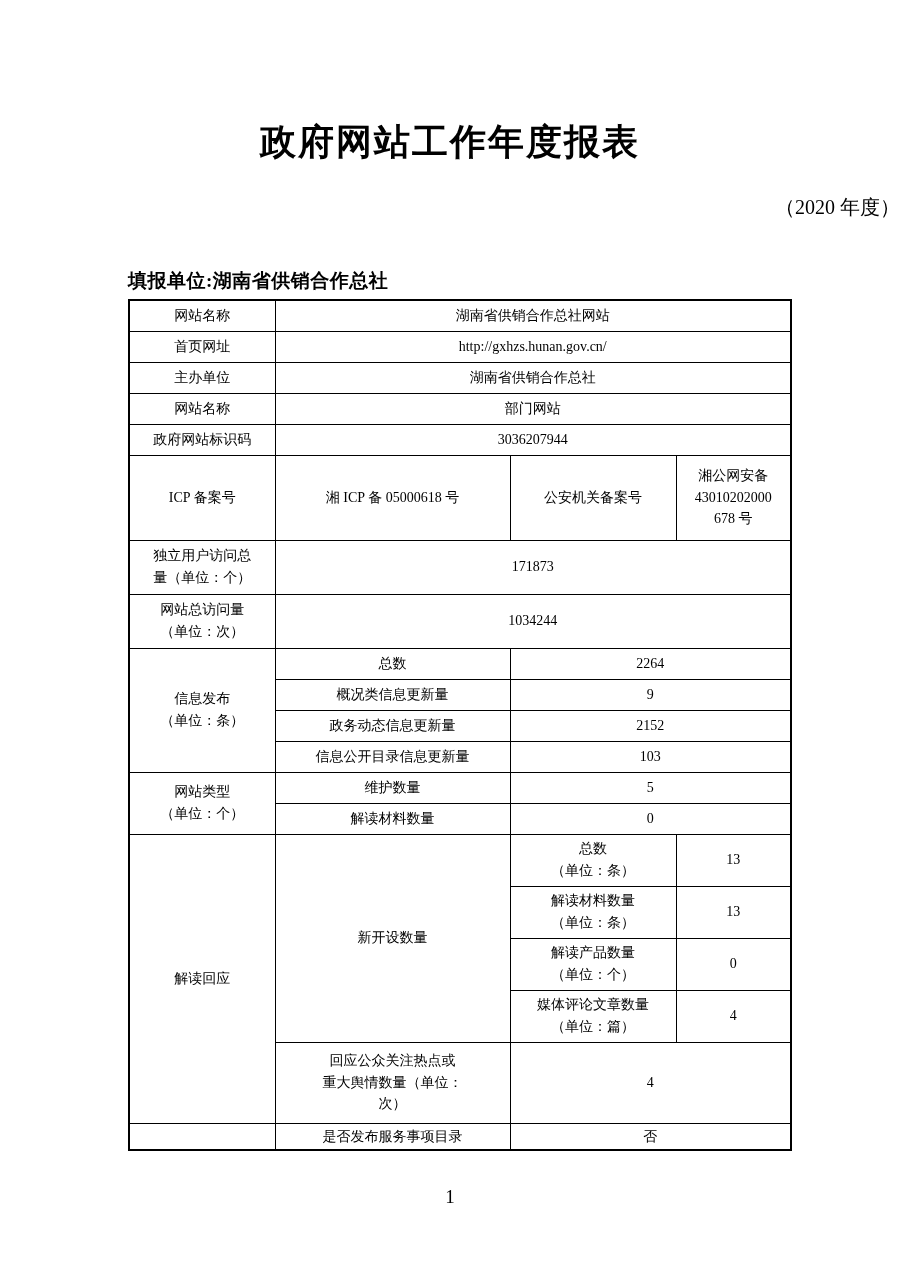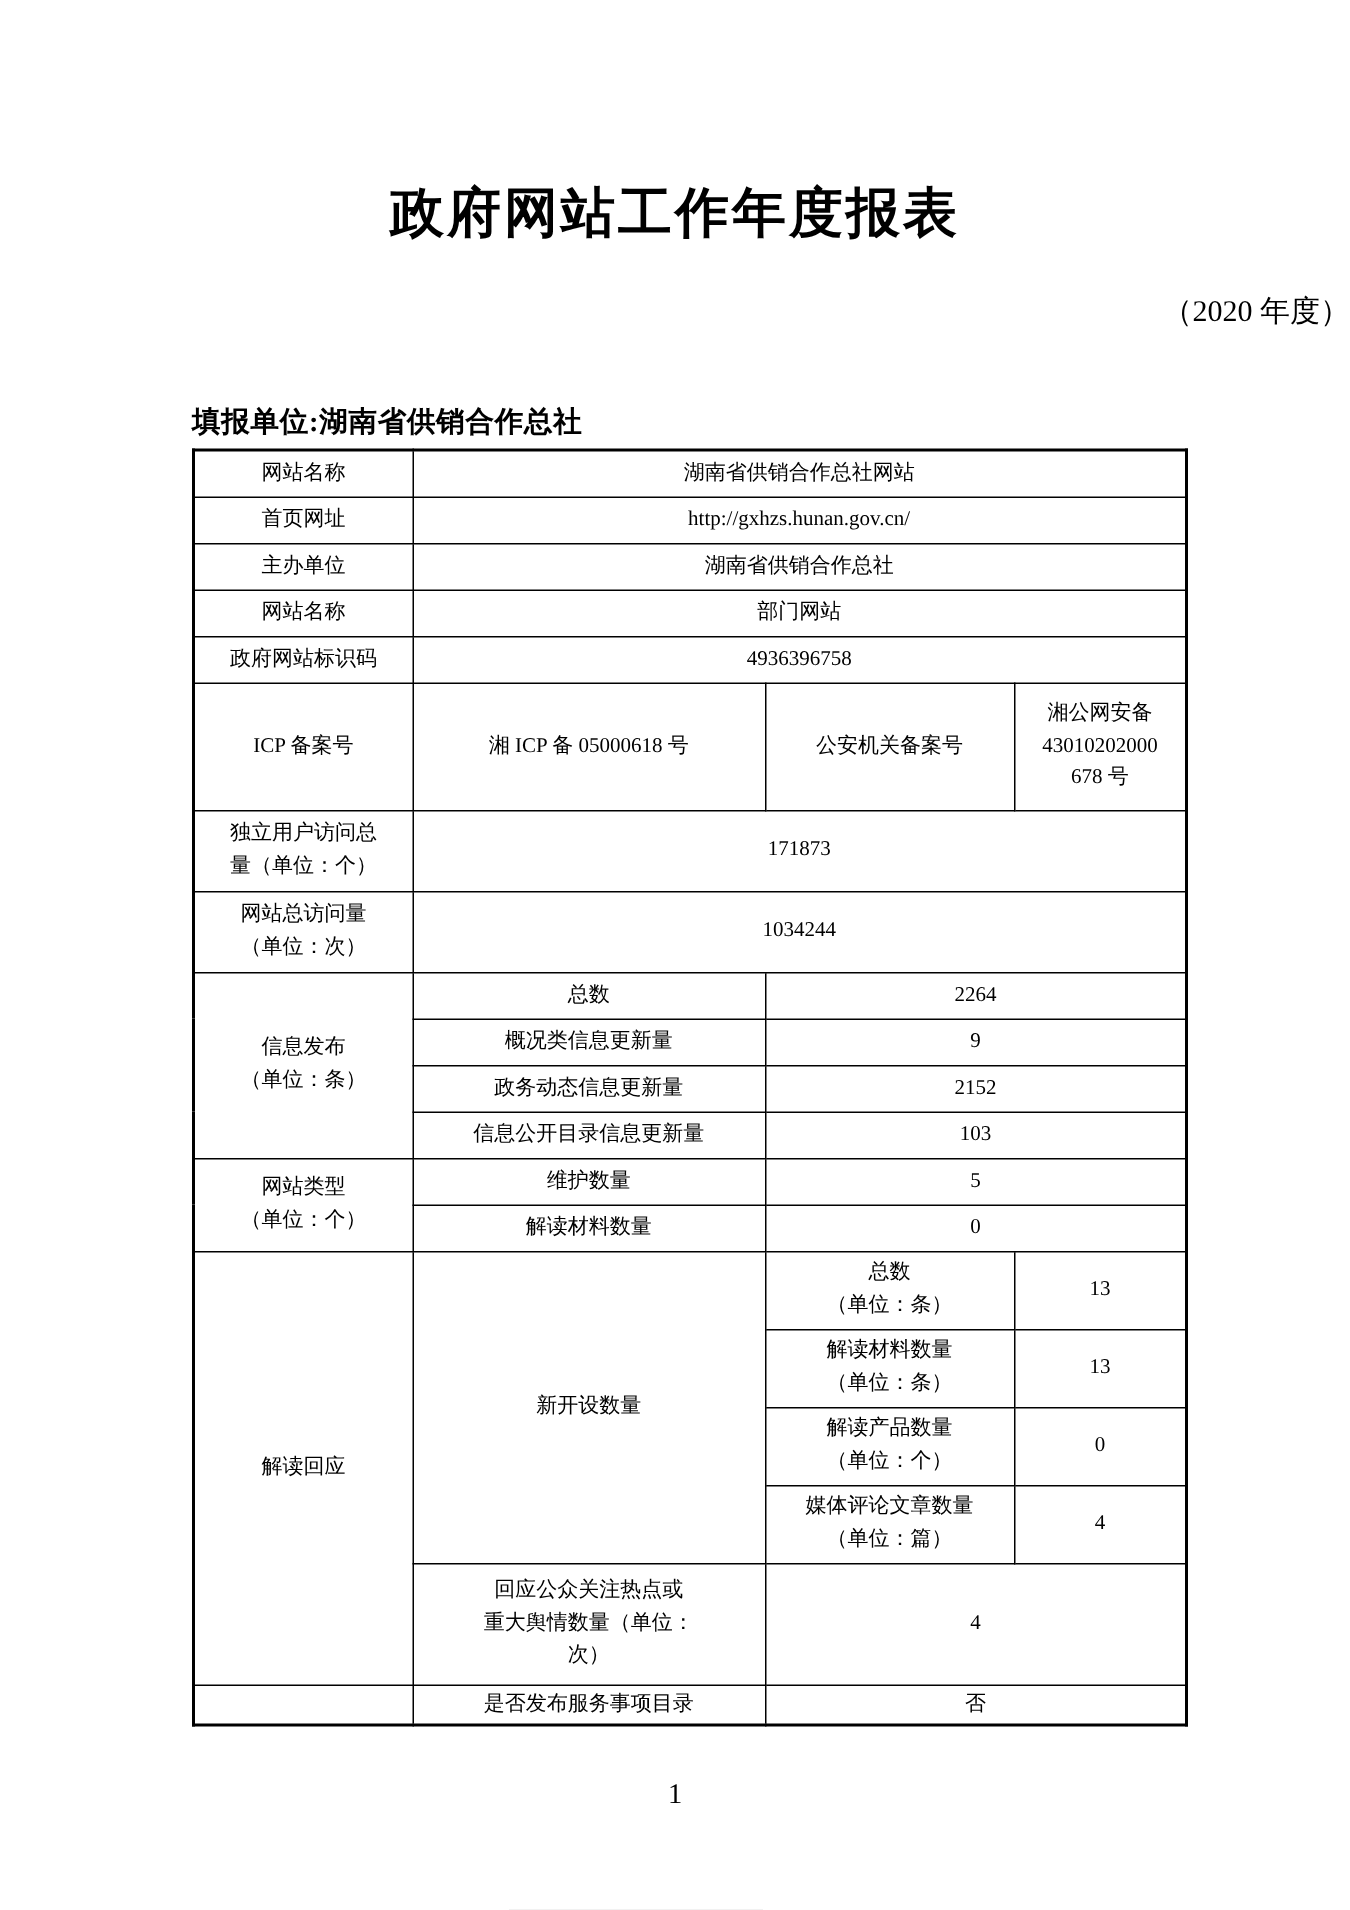--- a/index.html
+++ b/index.html
@@ -106,21 +106,21 @@
     <tr class="h31">
       <td>主办单位</td>
       <td colspan="3">湖南省供销合作总社</td>
     </tr>
     <tr class="h31">
       <td>网站名称</td>
       <td colspan="3">部门网站</td>
     </tr>
     <tr class="h31">
       <td>政府网站标识码</td>
-      <td colspan="3">4936396758</td>
+      <td colspan="3">3036207944</td>
     </tr>
 
     <tr class="h85">
       <td>ICP 备案号</td>
       <td>湘 ICP 备 05000618 号</td>
       <td>公安机关备案号</td>
       <td>湘公网安备
 43010202000
 678 号</td>
     </tr>

